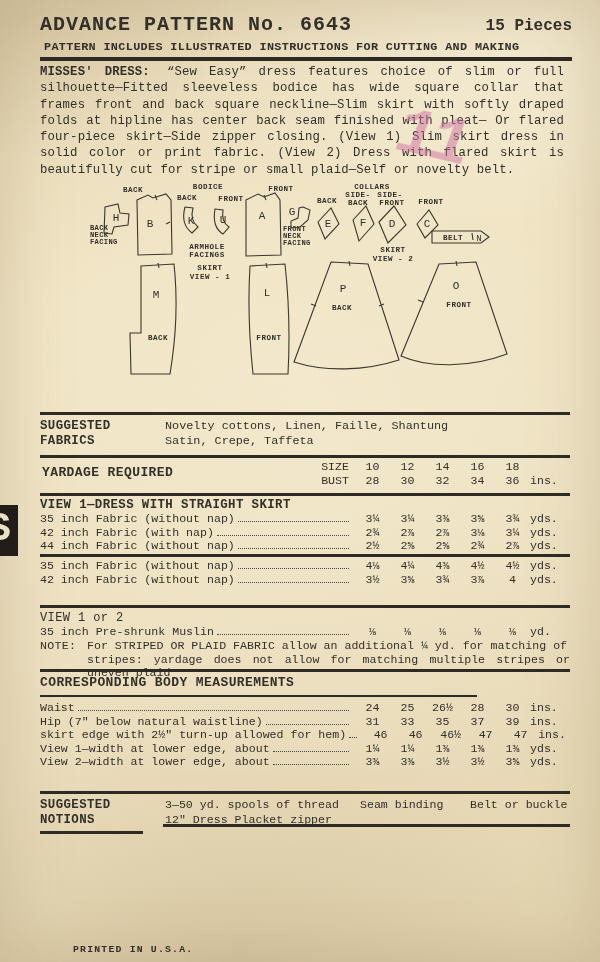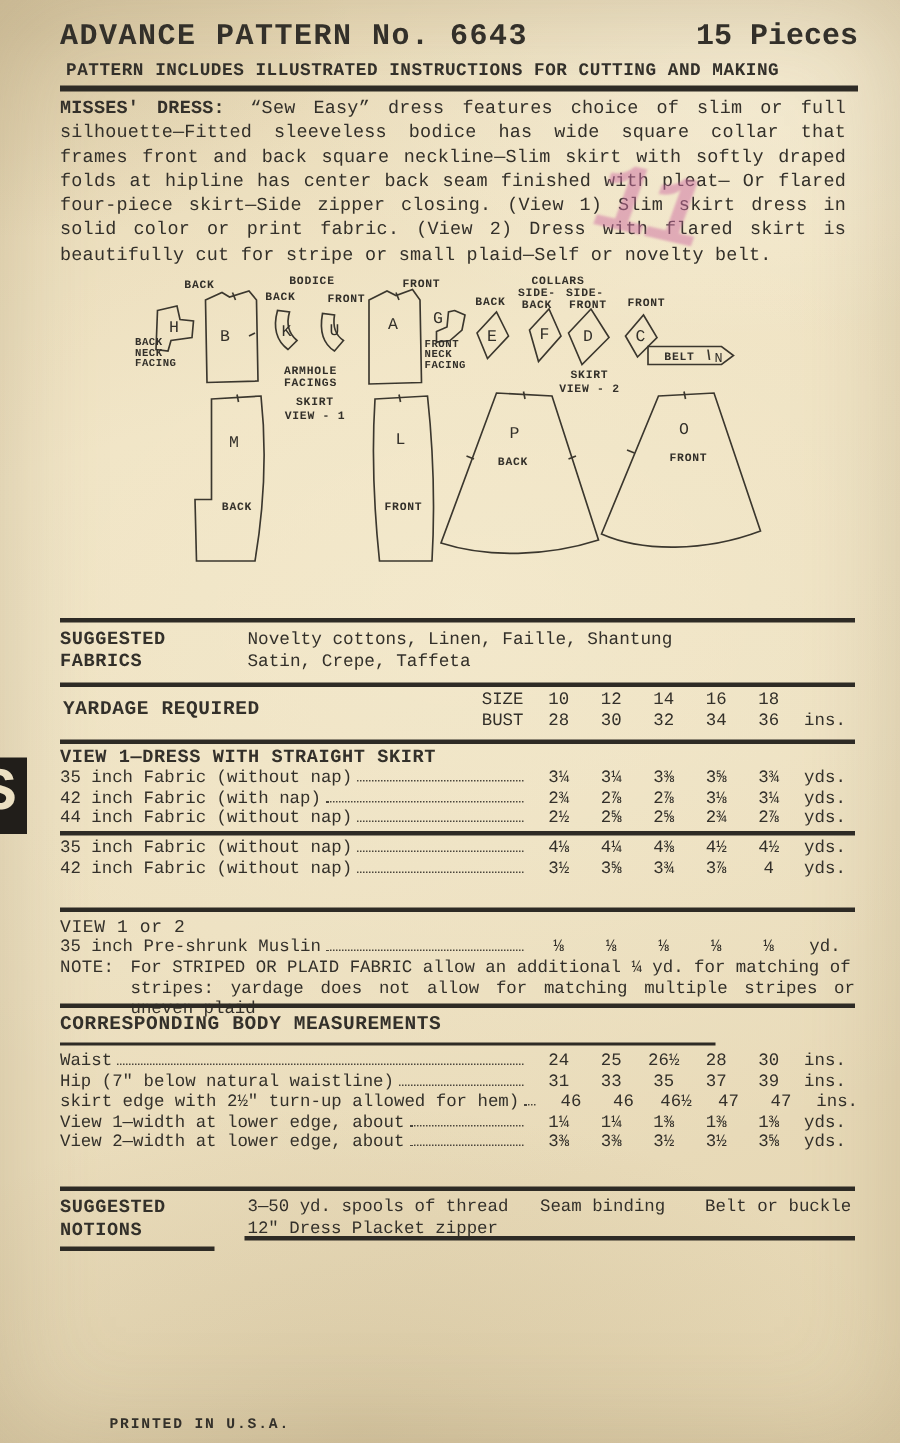--- a/index.html
+++ b/index.html
@@ -10,41 +10,41 @@
       radial-gradient(ellipse 420px 240px at 82% 6%, rgba(255,252,240,.35), transparent 70%),
       radial-gradient(ellipse 300px 200px at 4% 2%, rgba(150,130,90,.18), transparent 70%),
       radial-gradient(ellipse 520px 300px at 40% 99%, rgba(140,118,75,.16), transparent 72%),
       radial-gradient(ellipse 700px 520px at 52% 42%, rgba(255,250,228,.30), transparent 75%),
       linear-gradient(163deg,#e6d7b4 0%,#efe2c2 28%,#ecdfbf 58%,#e4d5b1 100%);
     box-shadow: inset 0 0 70px rgba(135,115,75,.28);
   }
   .rule{position:absolute;background:#2e2b25;}
   .header{position:absolute;top:13px;left:40px;right:28px;display:flex;justify-content:space-between;align-items:baseline;}
   .title{font-size:20px;font-weight:bold;letter-spacing:1px;white-space:nowrap;}
-  .pieces{font-size:20px;font-weight:bold;white-space:nowrap;}
+  .pieces{font-size:16px;font-weight:bold;white-space:nowrap;}
   .subtitle{position:absolute;top:40px;left:44px;font-size:11.8px;font-weight:bold;letter-spacing:.35px;white-space:nowrap;}
   .desc{position:absolute;top:64px;left:40px;width:524px;font-size:12.3px;line-height:16.3px;text-align:justify;letter-spacing:.15px;margin:0;}
   .desc .b{font-weight:bold;margin-right:17px;}
   .stamp{position:absolute;top:102px;left:396px;font-size:66px;font-weight:bold;color:#cf6fa3;opacity:.5;transform:rotate(13deg) skewX(-7deg);letter-spacing:-5px;filter:blur(.7px);pointer-events:none;}
   .edgemark{position:absolute;left:0;top:505px;width:18px;height:51px;background:#211e1a;overflow:hidden;}
   .edgemark span{position:absolute;left:-13px;top:3px;font-size:40px;font-weight:bold;color:#ece0c2;line-height:44px;}
   .dg{position:absolute;top:176px;left:0;}
   .dg path,.dg line{fill:none;stroke:#3b372e;stroke-width:1.1;}
   .dg text{fill:#33302a;}
   .pl{font-size:11px;text-anchor:middle;}
   .lb{font-size:7.6px;font-weight:bold;letter-spacing:.5px;text-anchor:middle;}
   .lbs{font-size:7.1px;font-weight:bold;letter-spacing:.35px;}
   .sec{position:absolute;left:40px;width:530px;font-size:11.6px;line-height:13.6px;}
   .sec-h{font-weight:bold;font-size:12.4px;letter-spacing:.4px;line-height:14px;}
   .trow{display:flex;align-items:baseline;}
   .tl{white-space:nowrap;}
   .lead{flex:1;border-bottom:1.6px dotted #4c473d;margin:0 6px 3px 3px;min-width:8px;}
   .sp{flex:1;}
   .v{width:35px;text-align:center;flex:none;}
-  .u{width:40px;text-align:center;flex:none;}
+  .u{width:40px;text-align:left;flex:none;}
   .szl{width:40px;text-align:right;padding-right:6px;flex:none;}
   .fab{display:flex;}
   .fab .lab{width:125px;flex:none;}
   .fab .lab div{font-weight:bold;font-size:12.4px;line-height:14.5px;letter-spacing:.4px;}
   .fab .vals div{font-size:11.8px;line-height:14.5px;}
   .yrh{position:absolute;left:2px;top:6px;font-weight:bold;font-size:13px;letter-spacing:.4px;}
   .note{display:flex;align-items:baseline;}
   .note-l{width:47px;flex:none;letter-spacing:.3px;}
   .note-t{flex:1;text-align:justify;line-height:13.9px;}
   .note-t span{display:block;}

